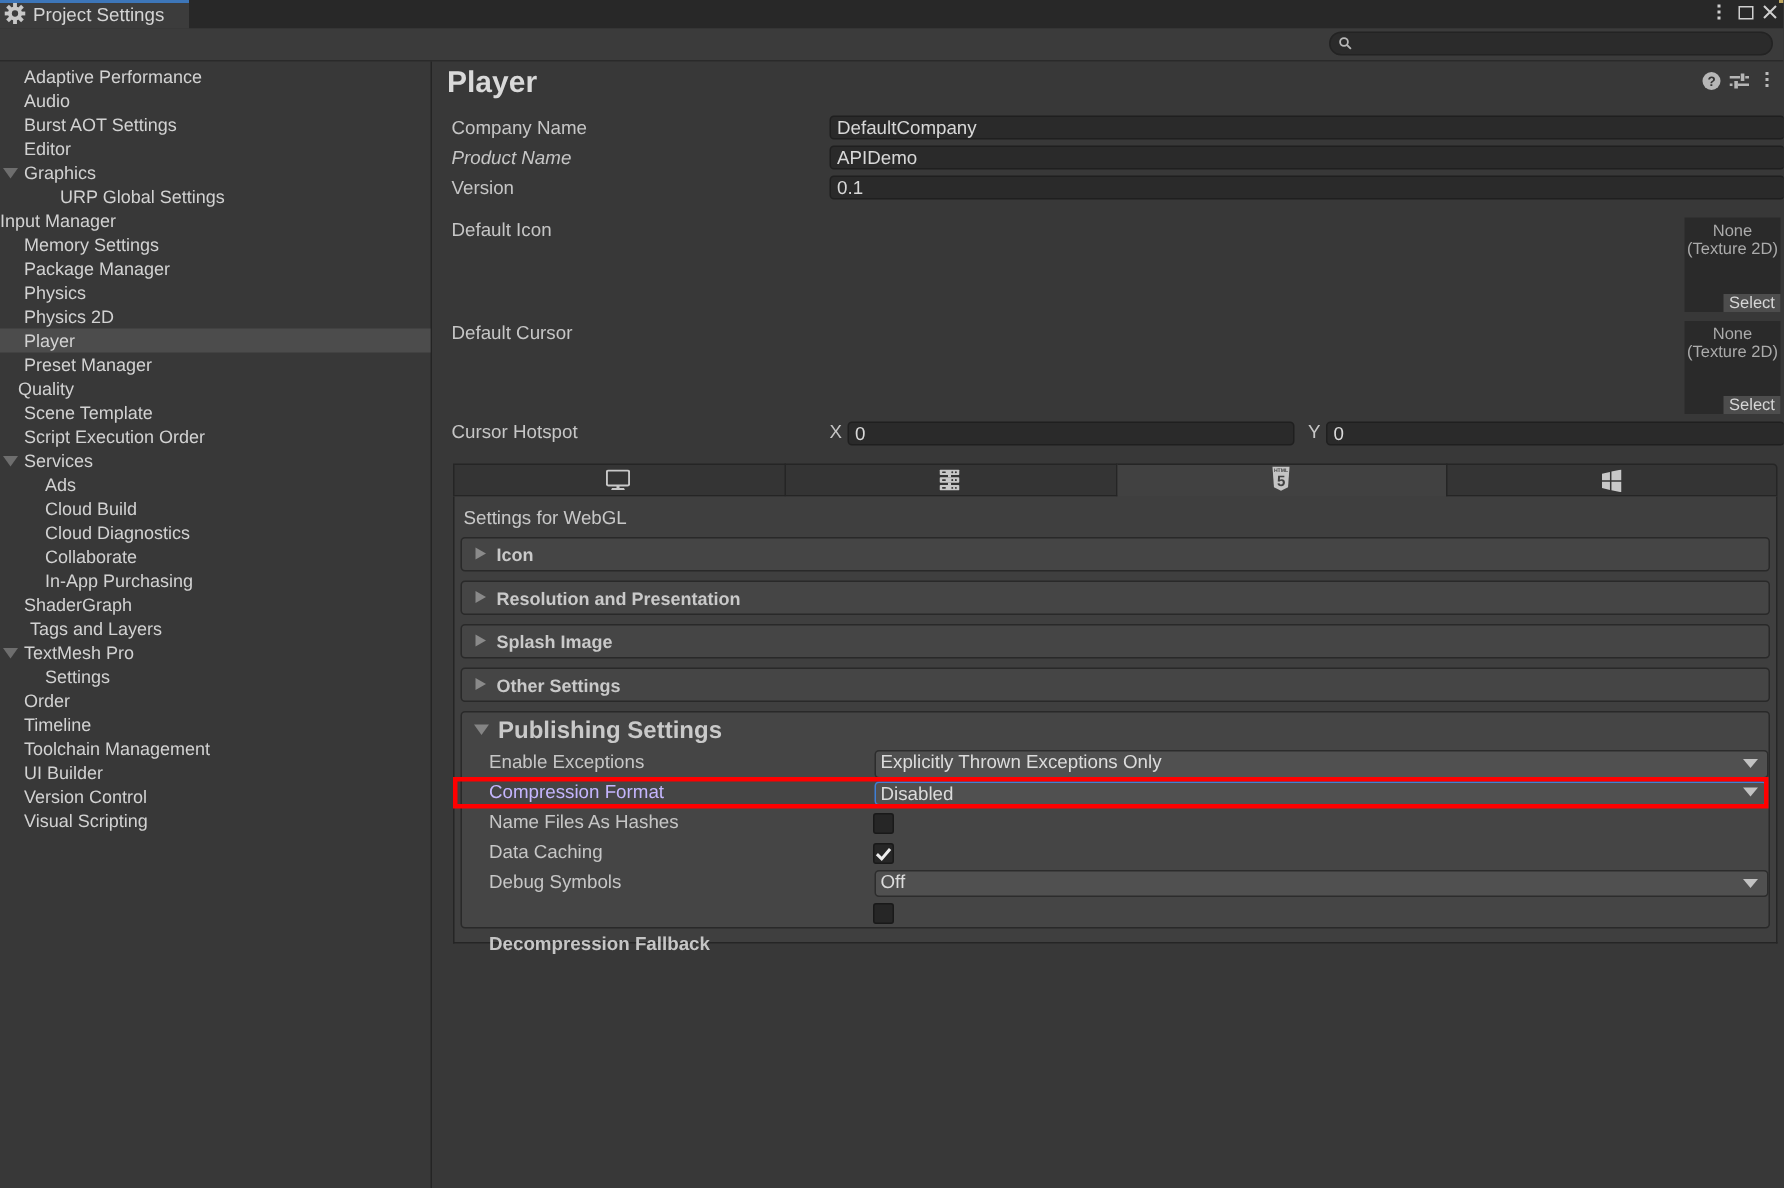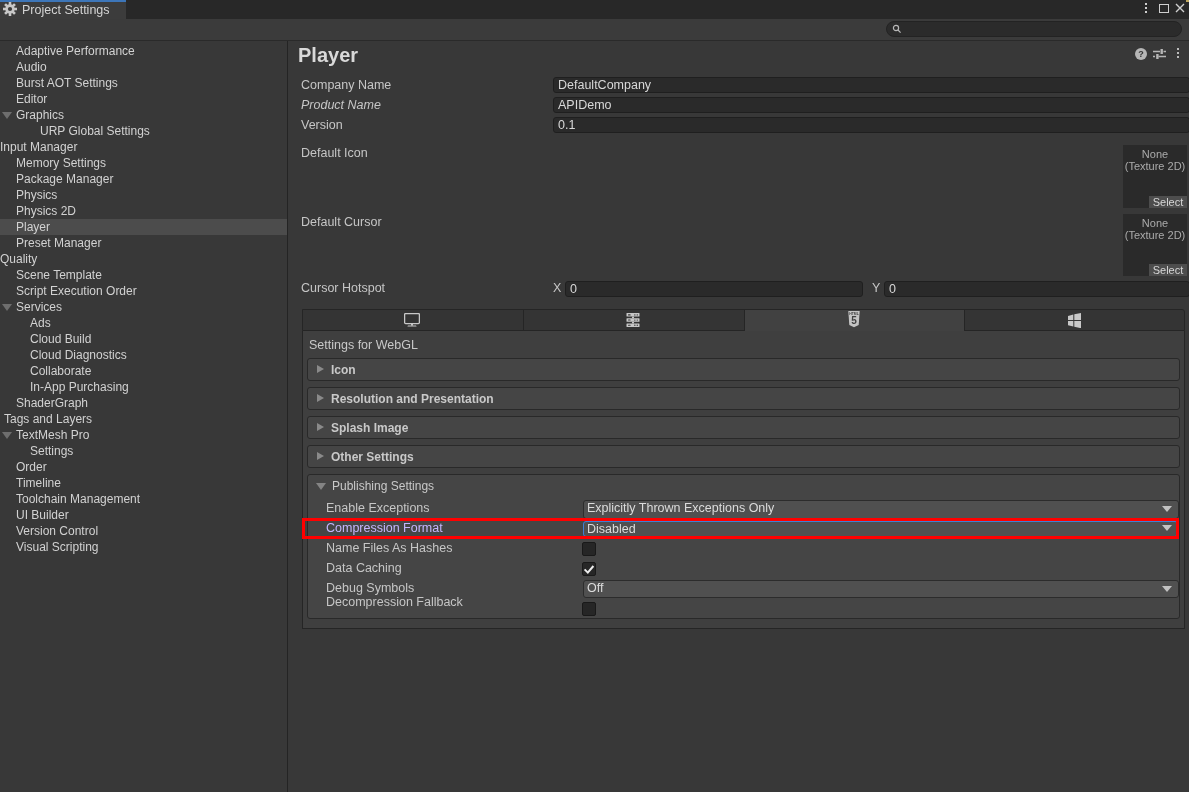--- a/index.html
+++ b/index.html
@@ -80,31 +80,31 @@
   <div style="padding-left:16px;">Editor</div>
   <div style="padding-left:16px;position:relative;"><span class="tri-d" style="left:2px;top:5px;border-top-color:#6e6e6e;"></span>Graphics</div>
   <div style="padding-left:16px;margin-left:24px;">URP Global Settings</div>
   <div style="">Input Manager</div>
   <div style="padding-left:16px;">Memory Settings</div>
   <div style="padding-left:16px;">Package Manager</div>
   <div style="padding-left:16px;">Physics</div>
   <div style="padding-left:16px;">Physics 2D</div>
   <div style="padding-left:16px;">Player</div>
   <div style="padding-left:16px;">Preset Manager</div>
-  <div style="padding-left:0;">Quality</div>
+  <div style="padding-left:12px;">Quality</div>
   <div style="padding-left:16px;">Scene Template</div>
   <div style="padding-left:16px;">Script Execution Order</div>
   <div style="padding-left:16px;position:relative;"><span class="tri-d" style="left:2px;top:5px;border-top-color:#6e6e6e;"></span>Services</div>
   <div style="padding-left:30px;">Ads</div>
   <div style="padding-left:30px;">Cloud Build</div>
   <div style="padding-left:30px;">Cloud Diagnostics</div>
   <div style="padding-left:30px;">Collaborate</div>
   <div style="padding-left:30px;">In-App Purchasing</div>
   <div style="padding-left:16px;">ShaderGraph</div>
-  <div style="padding-left:4px;">Tags and Layers</div>
+  <div style="padding-left:20px;">Tags and Layers</div>
   <div style="padding-left:16px;position:relative;"><span class="tri-d" style="left:2px;top:5px;border-top-color:#6e6e6e;"></span>TextMesh Pro</div>
   <div style="padding-left:30px;">Settings</div>
   <div style="padding-left:16px;">Order</div>
   <div style="padding-left:16px;">Timeline</div>
   <div style="padding-left:16px;">Toolchain Management</div>
   <div style="padding-left:16px;">UI Builder</div>
   <div style="padding-left:16px;">Version Control</div>
   <div style="padding-left:16px;">Visual Scripting</div>
 </div>
 
@@ -207,21 +207,21 @@
     <div class="tri-r" style="left:9px;top:6px;"></div>
     <div class="foldtxt">Splash Image</div>
   </div>
 <div class="foldbox" style="top:445px;height:21px;">
     <div class="tri-r" style="left:9px;top:6px;"></div>
     <div class="foldtxt">Other Settings</div>
   </div>
 
 <div class="foldbox" style="top:474px;height:143px;"></div>
 <div class="tri-d" style="left:316px;top:483px;"></div>
-<div class="abs" style="left:332px;top:479px;font-size:12px;font-weight:normal;color:#c9c9c9;">Publishing Settings</div>
+<div class="abs" style="left:332px;top:479px;font-size:16px;font-weight:bold;color:#c9c9c9;">Publishing Settings</div>
 
 <div class="lbl" style="left:326px;top:501px;">Enable Exceptions</div>
 <div class="drop" style="left:583px;top:500px;width:591px;height:16px;">Explicitly Thrown Exceptions Only</div>
 <div class="droparrow" style="left:1162px;top:506px;"></div>
 
 <div class="lbl" style="left:326px;top:521px;color:#c4b5fd;">Compression Format</div>
 <div class="drop" style="left:583px;top:521px;width:590px;height:13px;border-color:#3f7fd6;line-height:12px;">Disabled</div>
 <div class="droparrow" style="left:1162px;top:525px;"></div>
 <div class="abs" style="left:302px;top:518px;width:871px;height:15px;border:3px solid #ff0000;"></div>
 
@@ -231,14 +231,14 @@
 <div class="lbl" style="left:326px;top:561px;">Data Caching</div>
 <div class="cb" style="left:582px;top:562px;"></div>
 <svg class="abs" style="left:582px;top:562px;" width="14" height="14" viewBox="0 0 14 14">
     <path fill="none" stroke="#ededed" stroke-width="2" d="M2.6 7.4l3.2 3.2L11.4 4"></path>
   </svg>
 
 <div class="lbl" style="left:326px;top:581px;">Debug Symbols</div>
 <div class="drop" style="left:583px;top:580px;width:591px;height:15px;background:#505050;">Off</div>
 <div class="droparrow" style="left:1162px;top:586px;"></div>
 
-<div class="lbl" style="left:326px;top:595px;">Decompression Fallback</div>
+<div class="lbl" style="left:326px;top:622px;font-weight:bold;">Decompression Fallback</div>
 <div class="cb" style="left:582px;top:602px;"></div>
 
 </body></html>

